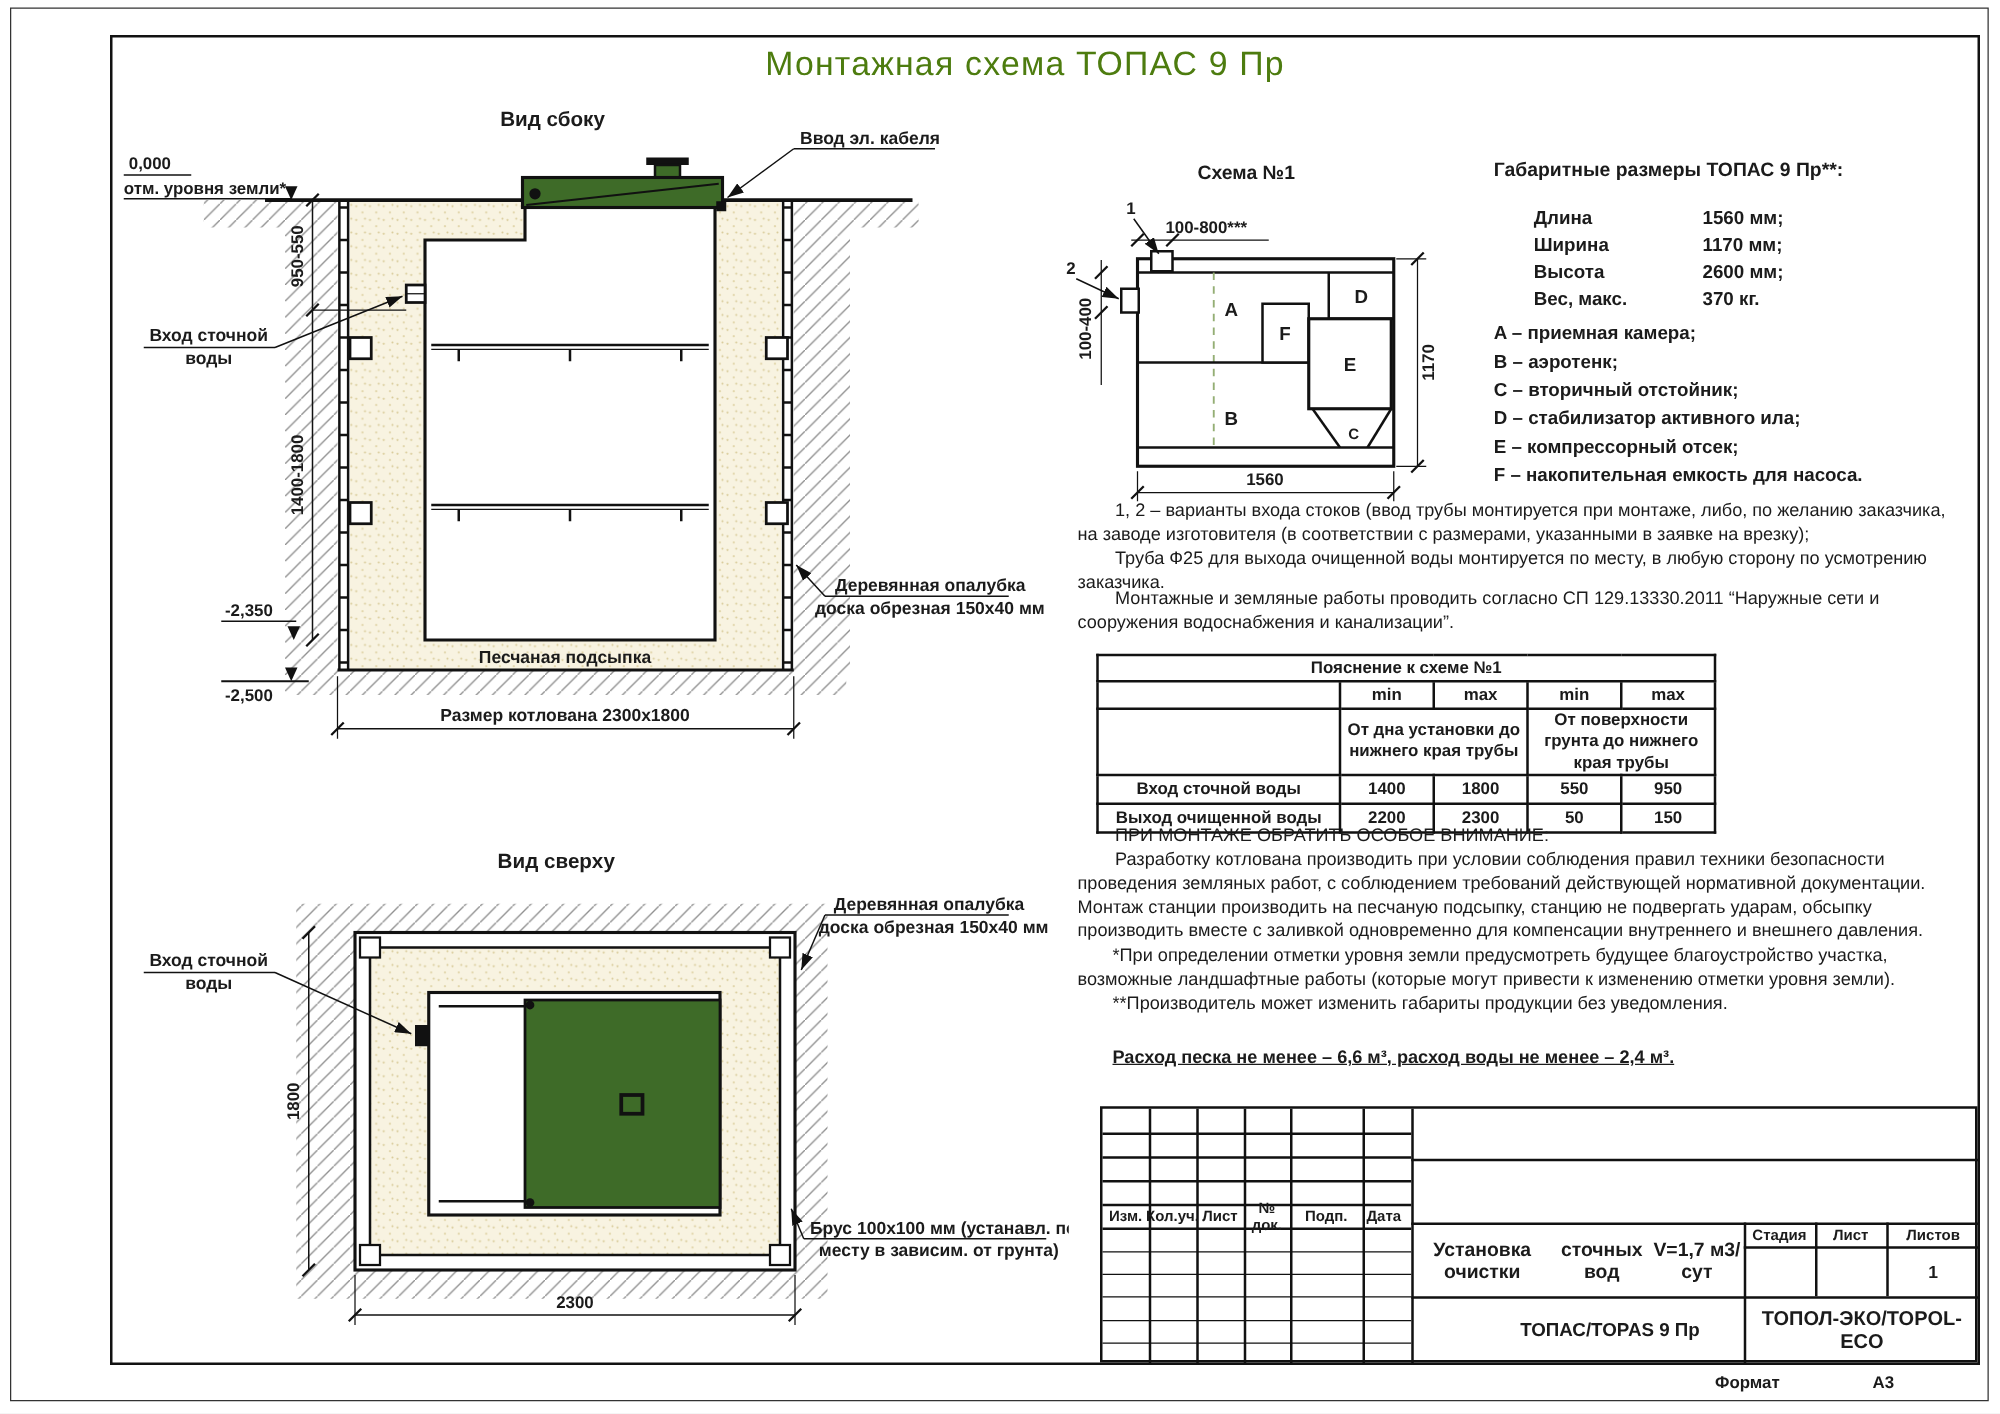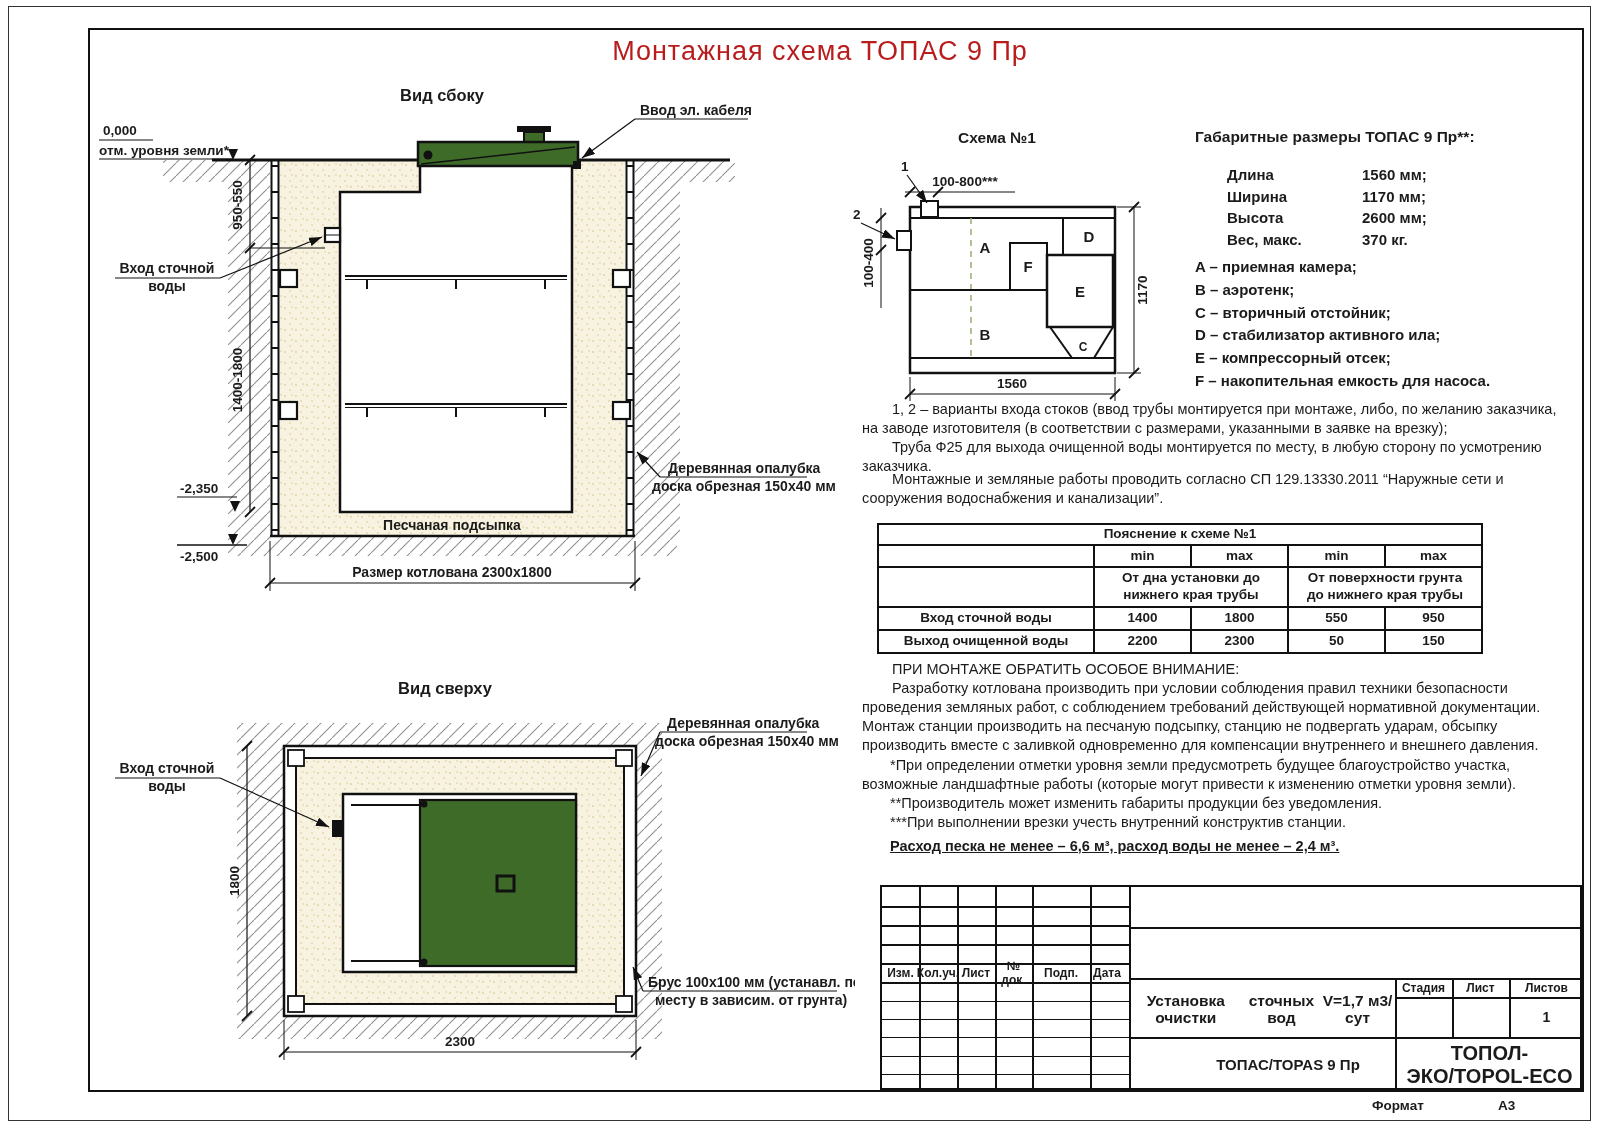--- a/index.html
+++ b/index.html
@@ -2,42 +2,42 @@
 <html><head>
 <meta charset="utf-8">
 <style>
   html,body{margin:0;padding:0;background:#e8e8e8;}
   #sheet{position:relative;width:1600px;height:1131px;background:#fff;overflow:hidden;
          font-family:"Liberation Sans",sans-serif;color:#1b1b1b;}
   .abs{position:absolute;}
   .outer-frame{left:8px;top:6px;width:1581px;height:1113px;border:1.5px solid #333;}
   .inner-frame{left:88px;top:28px;width:1492px;height:1060px;border:2.5px solid #111;}
   .main-title{left:560px;top:36px;width:520px;text-align:center;font-size:27px;
-              font-weight:400;letter-spacing:1px;color:#b91c1c;}
+              font-weight:400;letter-spacing:1px;color:#4d7c0f;}
   svg text{font-family:"Liberation Sans",sans-serif;fill:#1b1b1b;}
   .ct{font-size:14px;font-weight:600;}
   .dt{font-size:13.5px;font-weight:600;}
   .vl{font-size:16.5px;font-weight:700;}
   .cl{font-size:15px;font-weight:600;}
   .cls{font-size:12px;font-weight:600;}
   .st{font-size:15.5px;font-weight:700;}
   
   .gab-title{left:1195px;top:128px;font-size:15.5px;font-weight:600;}
   .gab-rows{left:1195px;top:164px;font-size:15px;font-weight:600;line-height:21.5px;margin-left:32px;}
   .gab-row{display:flex;}
   .gab-row .gl{width:135px;}
   .legend{left:1195px;top:256px;font-size:15px;font-weight:600;line-height:22.8px;}
   .notes{left:862px;top:400px;width:700px;font-size:14.5px;font-weight:500;line-height:19px;}
   .notes p{margin:0;text-indent:30px;}
   .notes2{left:862px;top:470px;width:690px;font-size:14.5px;font-weight:500;line-height:19px;}
   .notes2 p{margin:0;text-indent:30px;}
   .xtable{left:877px;top:523px;}
   table.xt{border-collapse:collapse;}
   table.xt td{border:2px solid #111;font-size:13.5px;font-weight:600;text-align:center;
-              padding:0 14px;line-height:1.25;vertical-align:middle;}
+              padding:0 3px;line-height:1.25;vertical-align:middle;}
   td.w0{width:186px;} td.wv{width:67px;}
   td.h-title{height:19px;} td.h-group{height:38px;} td.h-mm{height:20px;} td.h-data{height:21px;}
   .attention{left:862px;top:660px;width:700px;font-size:14.5px;font-weight:500;line-height:19px;}
   .attention p{margin:0;text-indent:30px;}
   .footnotes{left:862px;top:756px;width:700px;font-size:14.5px;font-weight:500;line-height:19px;}
   .footnotes p{margin:0;text-indent:28px;}
   .consumption{left:890px;top:838px;font-size:14.5px;font-weight:600;text-decoration:underline;}
   
   .stamp{left:880px;top:885px;width:702px;height:205px;border:2.5px solid #111;box-sizing:border-box;}
   .hl{position:absolute;background:#111;height:2px;}
@@ -344,21 +344,20 @@
       </table>
   </div>
 
   <div class="abs attention">
     <p>ПРИ МОНТАЖЕ ОБРАТИТЬ ОСОБОЕ ВНИМАНИЕ:</p>
     <p>Разработку котлована производить при условии соблюдения правил техники безопасности проведения земляных работ, с соблюдением требований действующей нормативной документации. Монтаж станции производить на песчаную подсыпку, станцию не подвергать ударам, обсыпку производить вместе с заливкой одновременно для компенсации внутреннего и внешнего давления.</p>
   </div>
   <div class="abs footnotes">
     <p>*При определении отметки уровня земли предусмотреть будущее благоустройство участка, возможные ландшафтные работы (которые могут привести к изменению отметки уровня земли).</p>
     <p>**Производитель может изменить габариты продукции без уведомления.</p>
-    <p>***При выполнении врезки учесть внутренний конструктив станции.</p>
   </div>
   <div class="abs consumption">Расход песка не менее – 6,6 м³, расход воды не менее – 2,4 м³.</div>
 
   <div class="abs stamp">
 
     <div class="vlx" style="left:37px;top:0;height:205px;"></div>
     <div class="vlx" style="left:75px;top:0;height:205px;"></div>
     <div class="vlx" style="left:113px;top:0;height:205px;"></div>
     <div class="vlx" style="left:150px;top:0;height:205px;"></div>
     <div class="vlx" style="left:208px;top:0;height:205px;"></div>
@@ -394,17 +393,17 @@
       <div>сточных вод</div>
       <div>V=1,7 м3/сут</div>
     </div>
 
     <div class="scell shead" style="left:513px;top:91px;width:57px;height:19px;">Стадия</div>
     <div class="scell shead" style="left:570px;top:91px;width:57px;height:19px;">Лист</div>
     <div class="scell shead" style="left:627px;top:91px;width:75px;height:19px;">Листов</div>
     <div class="scell" style="left:627px;top:110px;width:75px;height:40px;font-size:14px;font-weight:600;">1</div>
 
     <div class="scell" style="left:247px;top:150px;width:318px;height:55px;font-size:15px;font-weight:700;">ТОПАС/TOPAS 9 Пр</div>
-    <div class="scell" style="left:513px;top:150px;width:189px;height:55px;font-size:20px;font-weight:600;">ТОПОЛ-ЭКО/TOPOL-ECO</div>
+    <div class="scell" style="left:513px;top:150px;width:189px;height:55px;font-size:16px;font-weight:600;">ТОПОЛ-ЭКО/TOPOL-ECO</div>
   </div>
   <div class="abs fmt" style="left:1372px;top:1098px;">Формат</div>
   <div class="abs fmt" style="left:1498px;top:1098px;">А3</div>
 </div>
 
 </body></html>

